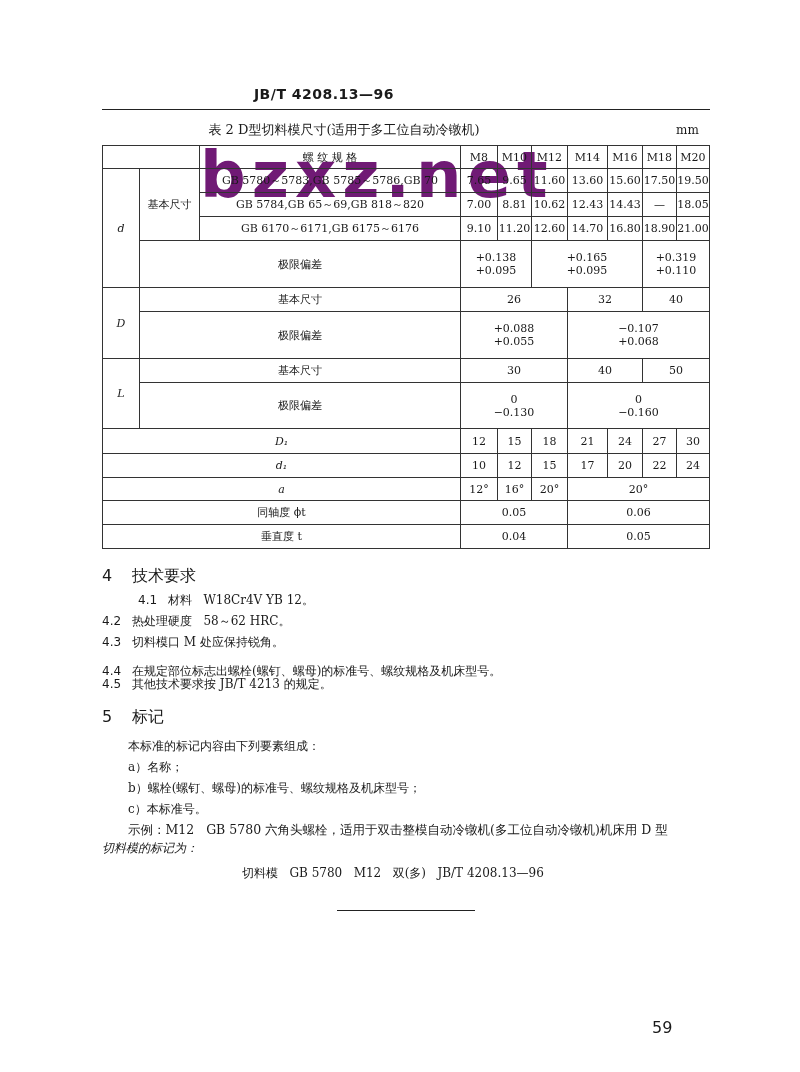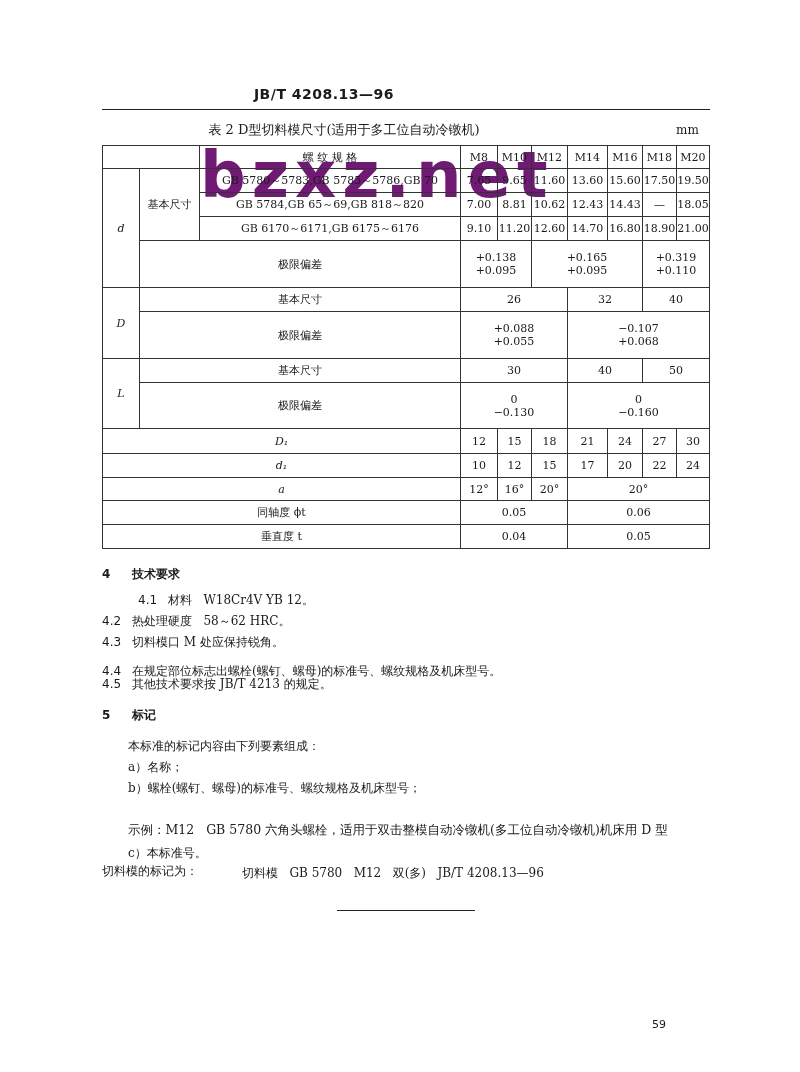--- a/index.html
+++ b/index.html
@@ -7,25 +7,25 @@
          font-family:"DejaVu Serif","Liberation Serif",serif; color:#1a1a1a; }
   .abs { position:absolute; }
   .hdr { left:0; width:648px; top:86px; text-align:center; font-family:"DejaVu Sans","Liberation Sans",sans-serif; font-weight:bold; font-size:14px; letter-spacing:0.5px; }
   .hrule { left:102px; width:608px; top:109px; height:0; border-top:1.5px solid #222; }
   .caption { left:0; width:688px; top:121px; text-align:center; font-size:13px; }
   .unit { left:676px; top:123px; font-size:12px; }
   .watermark { left:200px; top:138px; font-family:"DejaVu Sans","Liberation Sans",sans-serif; font-weight:bold; font-size:64px; color:#701a75; letter-spacing:6px; z-index:0; }
   table.t { position:absolute; left:102px; top:145px; border-collapse:collapse; table-layout:fixed; z-index:1; font-size:11px; }
   table.t td { border:1px solid #333; text-align:center; vertical-align:middle; padding:0; line-height:13px; background:transparent; }
   table.t td.it { font-style:italic; }
-  .sec { font-family:"DejaVu Sans","Liberation Sans",sans-serif; font-weight:bold; font-size:12px; }
+  .sec { font-family:"DejaVu Sans","Liberation Sans",sans-serif; font-weight:normal; font-size:16px; }
   .ln { font-size:12px; white-space:nowrap; }
   .num { font-family:"DejaVu Sans","Liberation Sans",sans-serif; display:inline-block; width:30px; }
   .frule { left:337px; width:138px; top:910px; height:0; border-top:1.5px solid #222; }
-  .pageno { left:652px; top:1018px; font-family:"DejaVu Sans","Liberation Sans",sans-serif; font-size:11px; }
+  .pageno { left:652px; top:1018px; font-family:"DejaVu Sans","Liberation Sans",sans-serif; font-size:16px; }
   .ml { white-space:pre; }
 </style>
 </head>
 <body>
 
 <div class="abs hdr">JB/T 4208.13—96</div>
 <div class="abs hrule"></div>
 
 <div class="abs caption">表 2  D型切料模尺寸(适用于多工位自动冷镦机)</div>
 <div class="abs unit">mm</div>
@@ -188,19 +188,19 @@
 <div class="abs ln" style="left:102px; top:634px;"><span class="num">4.3</span><span class="ml">切料模口 M 处应保持锐角。</span></div>
 <div class="abs ln" style="left:102px; top:655px;margin-top:8px;"><span class="num">4.4</span><span class="ml">在规定部位标志出螺栓(螺钉、螺母)的标准号、螺纹规格及机床型号。</span></div>
 <div class="abs ln" style="left:102px; top:676px;"><span class="num">4.5</span><span class="ml">其他技术要求按 JB/T 4213 的规定。</span></div>
 
 <div class="abs sec" style="left:102px; top:707px;">
   <span class="num">5</span><span>标记</span>
 </div>
 <div class="abs ln" style="left:128px; top:738px;">本标准的标记内容由下列要素组成：</div>
 <div class="abs ln" style="left:128px; top:759px;">a）名称；</div>
 <div class="abs ln" style="left:128px; top:780px;">b）螺栓(螺钉、螺母)的标准号、螺纹规格及机床型号；</div>
-<div class="abs ln" style="left:128px; top:845px;">c）本标准号。</div>
+<div class="abs ln" style="left:128px; top:801px;">c）本标准号。</div>
 <div class="abs ln ml" style="left:128px; top:822px; font-size:12.5px;">示例：M12   GB 5780 六角头螺栓，适用于双击整模自动冷镦机(多工位自动冷镦机)机床用 D 型</div>
-<div class="abs ln" style="left:102px; top:863px;">切料模的标记为：</div>
+<div class="abs ln" style="left:102px; top:840px;font-style:italic;">切料模的标记为：</div>
 <div class="abs ln ml" style="left:242px; top:865px;">切料模   GB 5780   M12   双(多)   JB/T 4208.13—96</div>
 
 <div class="abs frule"></div>
 <div class="abs pageno">59</div>
 
 </body></html>

